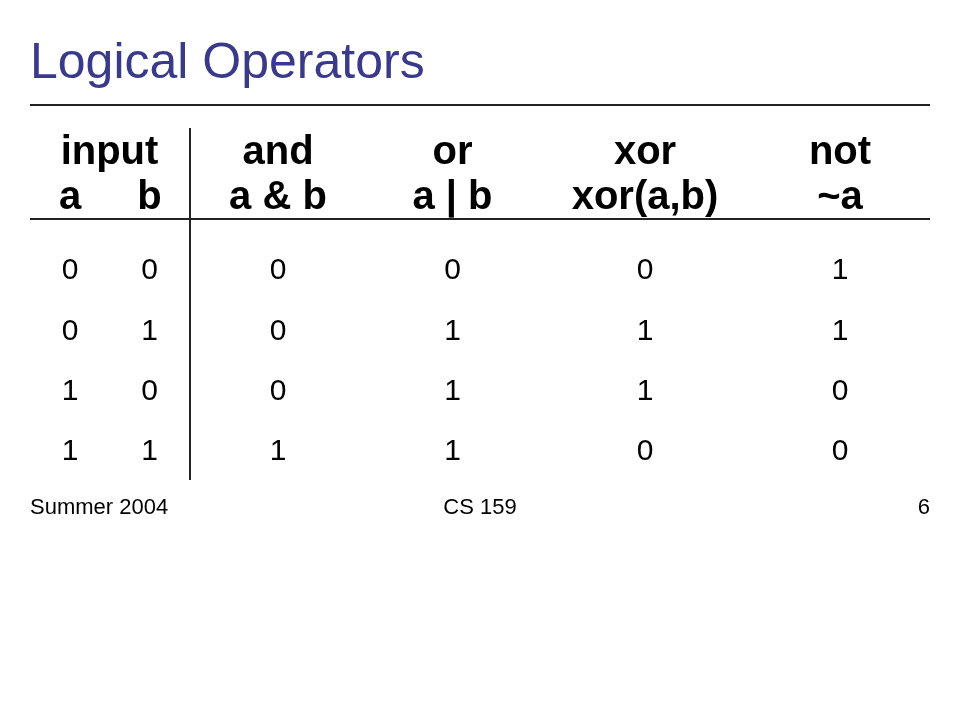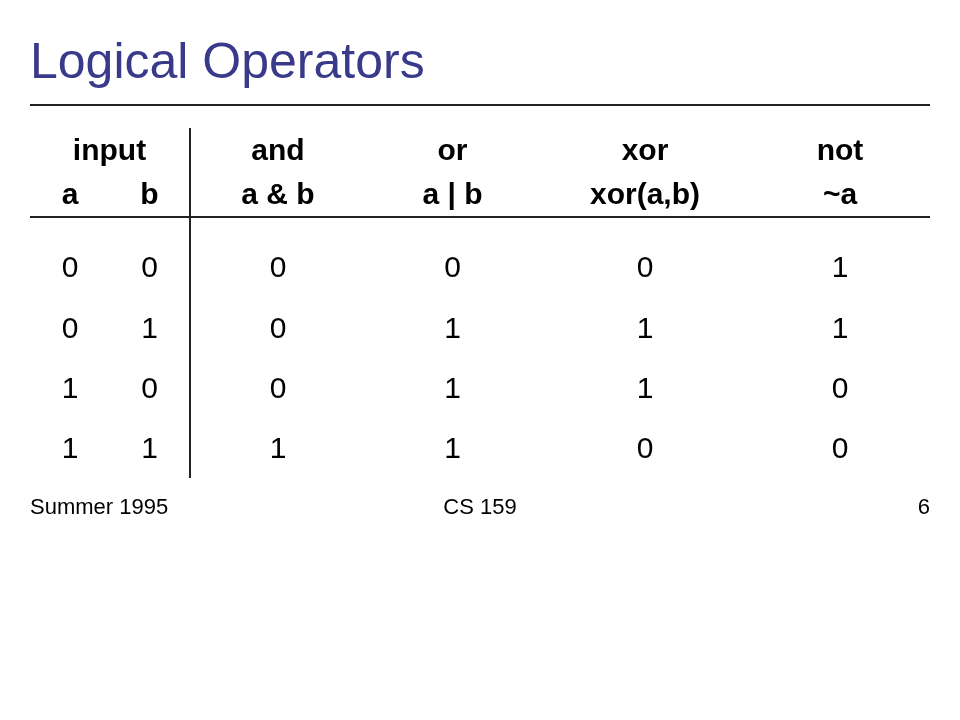--- a/index.html
+++ b/index.html
@@ -51,21 +51,21 @@
   col.col-xor { width: 210px; }
   col.col-not { width: 180px; }
   th, td {
     text-align: center;
     padding: 0;
     height: 44px;
     font-weight: 400;
   }
   thead th {
     font-weight: 700;
-    font-size: 30px;
+    font-size: 40px;
   }
   tbody td {
     font-size: 30px;
   }
   
   th.vline-right, td.vline-right {
     border-right: 2px solid #222;
   }
   
   tr.header-bottom th {
@@ -153,18 +153,18 @@
           <td>1</td>
           <td>1</td>
           <td>0</td>
           <td>0</td>
         </tr>
       </tbody>
     </table>
   </div>
 
   <div class="footer">
-    <span class="left">Summer 1995</span>
+    <span class="left">Summer 2004</span>
     <span class="center">CS 159</span>
     <span class="right">6</span>
   </div>
 
 </div>
 
 </body></html>

